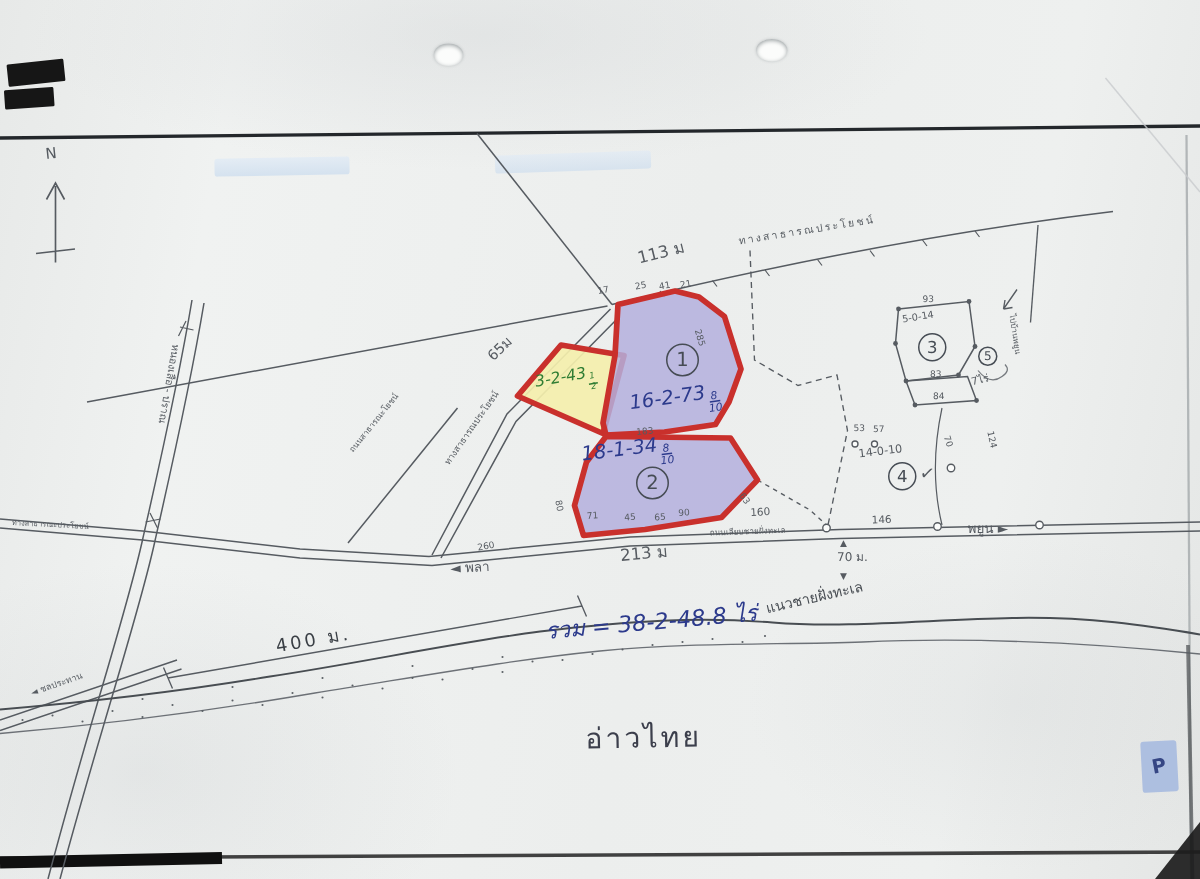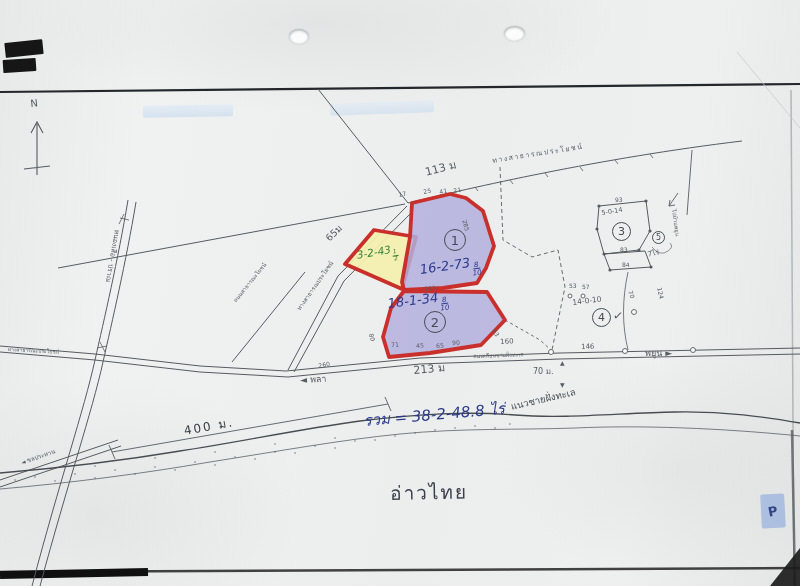--- a/index.html
+++ b/index.html
@@ -168,21 +168,21 @@
   <div class="t" style="left:645px;top:349px;font-size:9px;">
     <span>พยูน</span>
     <span>►</span>
   </div>
 
   <div class="t" style="left:318px;top:363px;font-size:6px;transform:rotate(-10deg);">260</div>
   <div class="t" style="left:500px;top:339px;font-size:7px;transform:rotate(-3deg);">160</div>
   <div class="t" style="left:581px;top:344px;font-size:7px;transform:rotate(-2deg);">146</div>
 
   <div class="t" style="left:560px;top:360px;font-size:6px;">▲</div>
-  <div class="t" style="left:533px;top:368px;font-size:8px;">70 ม.</div>
+  <div class="t" style="left:558px;top:368px;font-size:8px;">70 ม.</div>
   <div class="t" style="left:560px;top:382px;font-size:6px;">▼</div>
 
   <div class="t" style="left:183px;top:425px;font-size:12px;color:#3a3f45;transform:rotate(-10deg);letter-spacing:2px;">400 ม.</div>
   <div class="t" style="left:20px;top:460px;font-size:6px;transform:rotate(-19deg);">
     <span>◄</span>
     <span>ชลประทาน</span>
   </div>
   <div class="t" style="left:413px;top:365px;font-size:11px;transform:rotate(-5deg);">213 ม</div>
 
   <div class="t ink" style="left:363px;top:414px;font-size:15px;transform:rotate(-5deg);">รวม = 38-2-48.8 ไร่</div>

